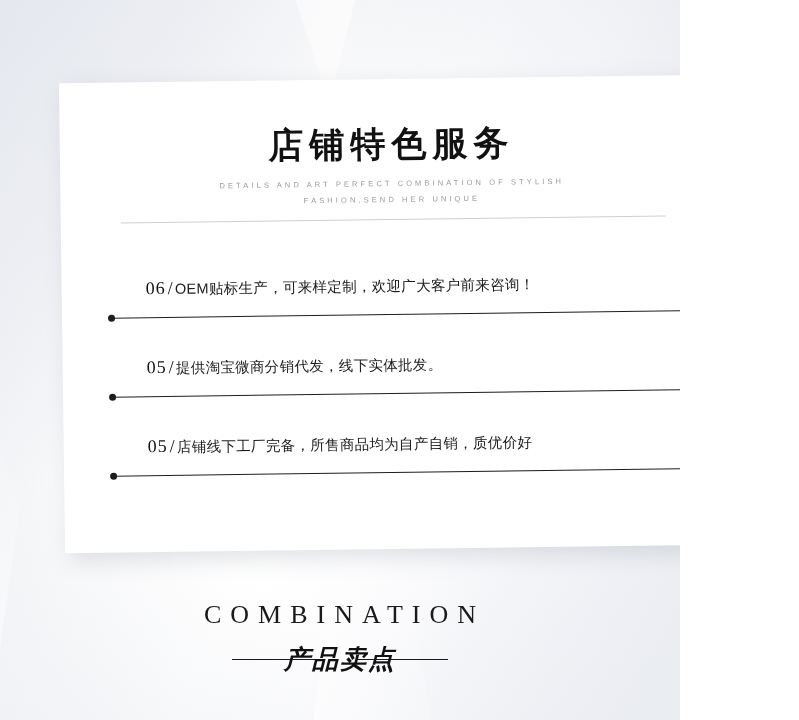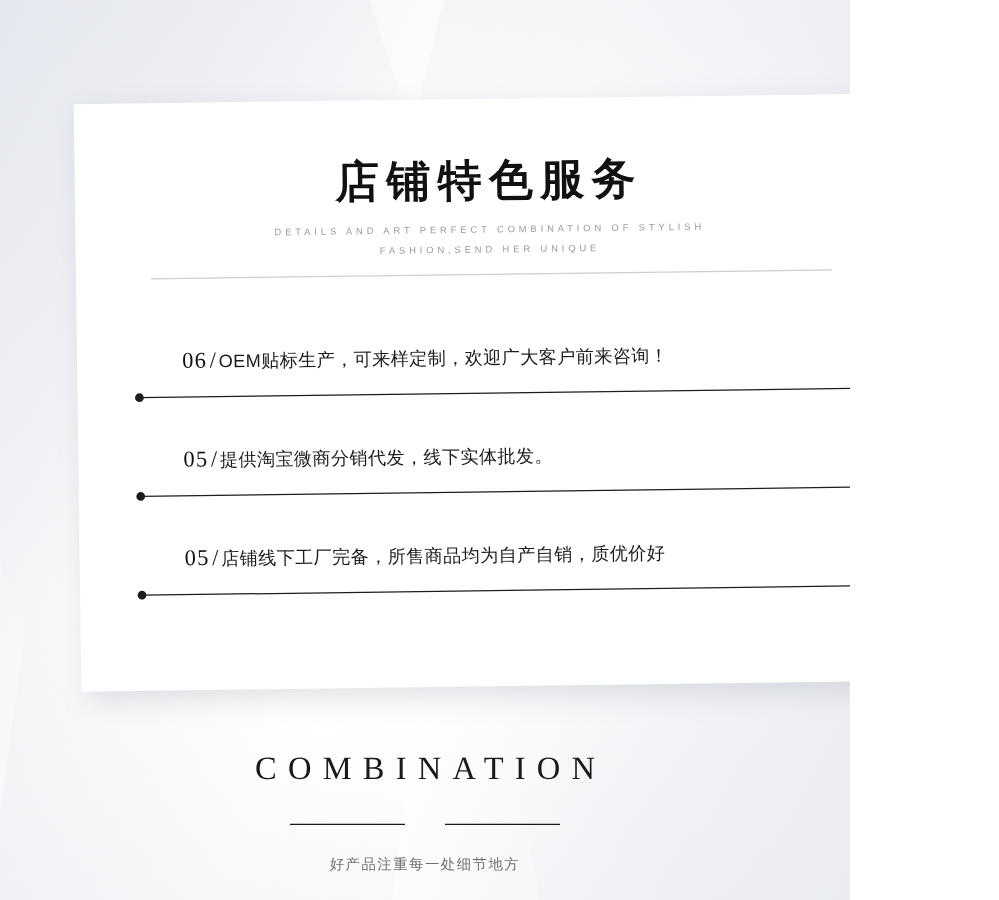--- a/index.html
+++ b/index.html
@@ -261,17 +261,17 @@
         </div>
 
       </div>
     </div>
   </div>
 
   <div class="footer">
     <div class="footer-en">COMBINATION</div>
     <div class="footer-mid">
       <span class="footer-rule left"></span>
+      <span class="footer-cn">产品卖点</span>
       <span class="footer-rule right"></span>
     </div>
-    <div class="footer-sub">好产品注重每一处细节地方</div>
   </div>
 </div>
 
 </body></html>

